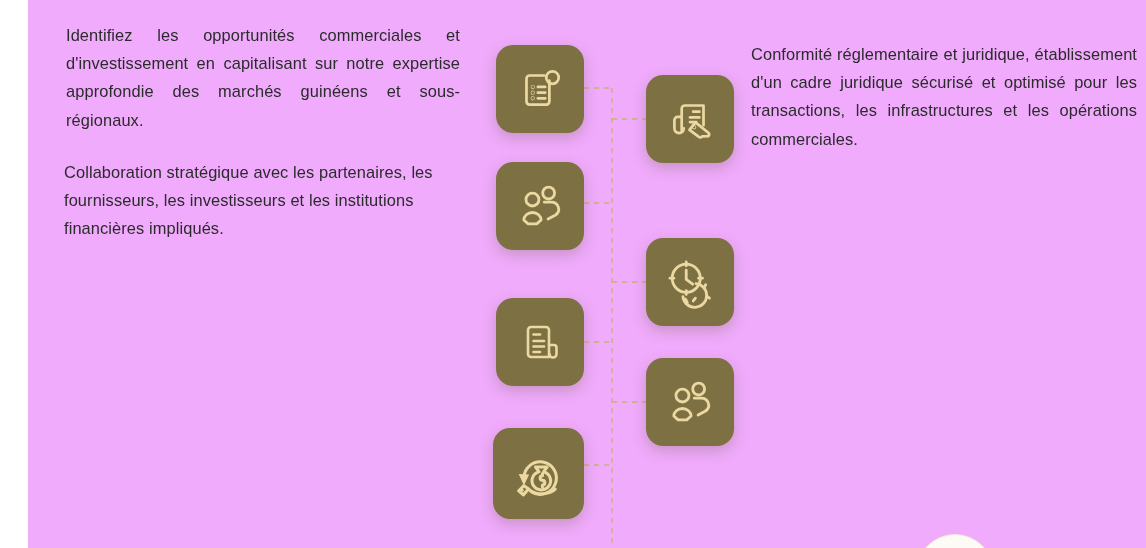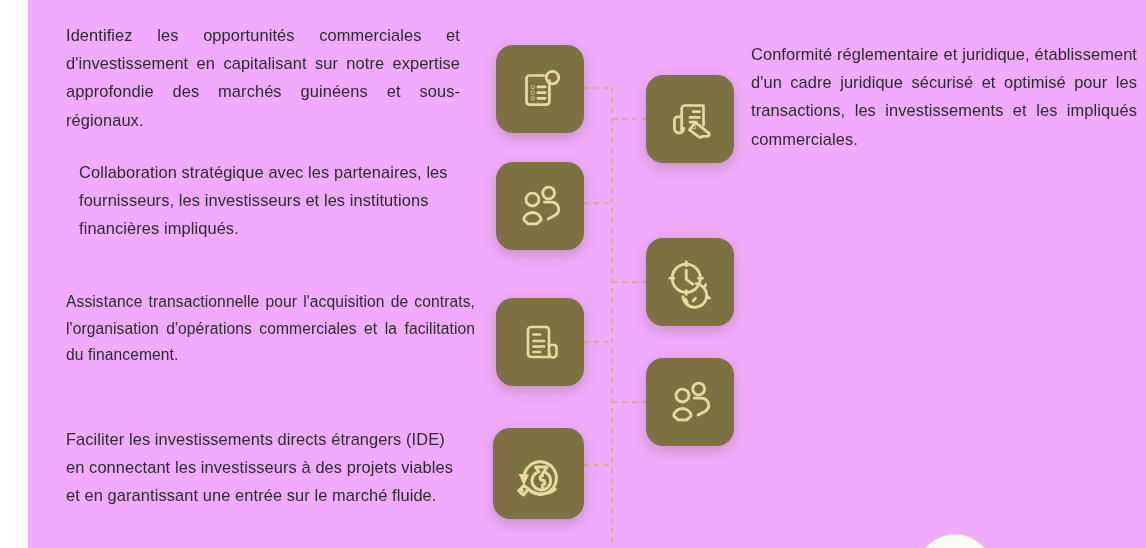--- a/index.html
+++ b/index.html
@@ -24,21 +24,21 @@
     color: #2b2b2b;
     font-size: 16.4px;
     line-height: 1.72;
     letter-spacing: 0.1px;
     font-weight: 400;
   }
   .txt.just { text-align: justify; text-justify: inter-word; }
   .txt.left { text-align: left; }
 
   #t-left-1 { left: 38px; top: 21px;  width: 394px; }
-  #t-left-2 { left: 51px; top: 158px; width: 410px; }
+  #t-left-2 { left: 36px; top: 158px; width: 410px; }
   #t-left-3 { left: 38px; top: 289px; width: 409px; font-size: 15.6px; line-height: 1.70; }
   #t-left-4 { left: 38px; top: 425px; width: 400px; }
 
   #t-right-1 { left: 723px; top: 40px;  width: 386px; }
   #t-right-2 { left: 723px; top: 221px; width: 385px; }
   #t-right-3 { left: 723px; top: 360px; width: 385px; }
 
   
   #connectors { position: absolute; left: 0; top: 0; width: 1146px; height: 548px; pointer-events: none; }
 
@@ -105,25 +105,23 @@
       <line x1="584" y1="119" x2="618" y2="119"></line>
       <line x1="584" y1="282" x2="618" y2="282"></line>
       <line x1="584" y1="402" x2="618" y2="402"></line>
     </g>
   </svg>
 
   <div class="txt just" id="t-left-1">Identifiez les opportunités commerciales et d'investissement en capitalisant sur notre expertise approfondie des marchés guinéens et sous-régionaux.</div>
 
   <div class="txt left" id="t-left-2">Collaboration stratégique avec les partenaires, les fournisseurs, les investisseurs et les institutions financières impliqués.</div>
 
-  <div class="txt just" id="t-left-3">Assistance transactionnelle pour l'acquisition de contrats, l'organisation d'opérations commerciales et la facilitation du financement.</div>
-
-  <div class="txt left" id="t-left-4">Faciliter les investissements directs étrangers (IDE) en connectant les investisseurs à des projets viables et en garantissant une entrée sur le marché fluide.</div>
-
-  <div class="txt just" id="t-right-1">Conformité réglementaire et juridique, établissement d'un cadre juridique sécurisé et optimisé pour les transactions, les investissements et les impliqués commerciales.</div>
+
+
+  <div class="txt just" id="t-right-1">Conformité réglementaire et juridique, établissement d'un cadre juridique sécurisé et optimisé pour les transactions, les infrastructures et les opérations commerciales.</div>
 
 
 
   <div class="tile" id="tile-1">
     <span>
       <svg width="52" height="52" viewBox="0 0 100 100">
         <path d="M68 34 V74 a6 6 0 0 1 -6 6 H30 a6 6 0 0 1 -6 -6 V30 a6 6 0 0 1 6 -6 H58"></path>
         <circle cx="74" cy="28" r="12"></circle>
         <circle class="dotpt" cx="36" cy="46" r="0.6"></circle>
         <circle class="dotpt" cx="36" cy="57" r="0.6"></circle>

